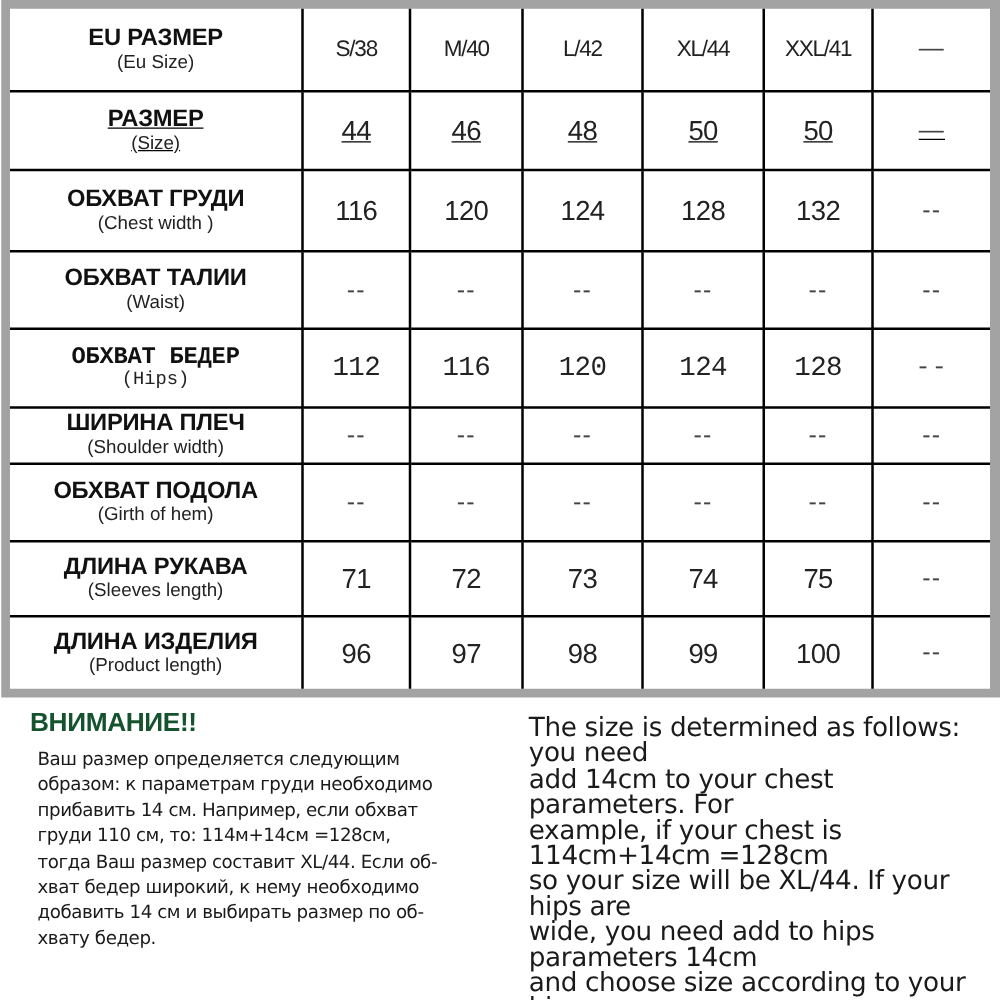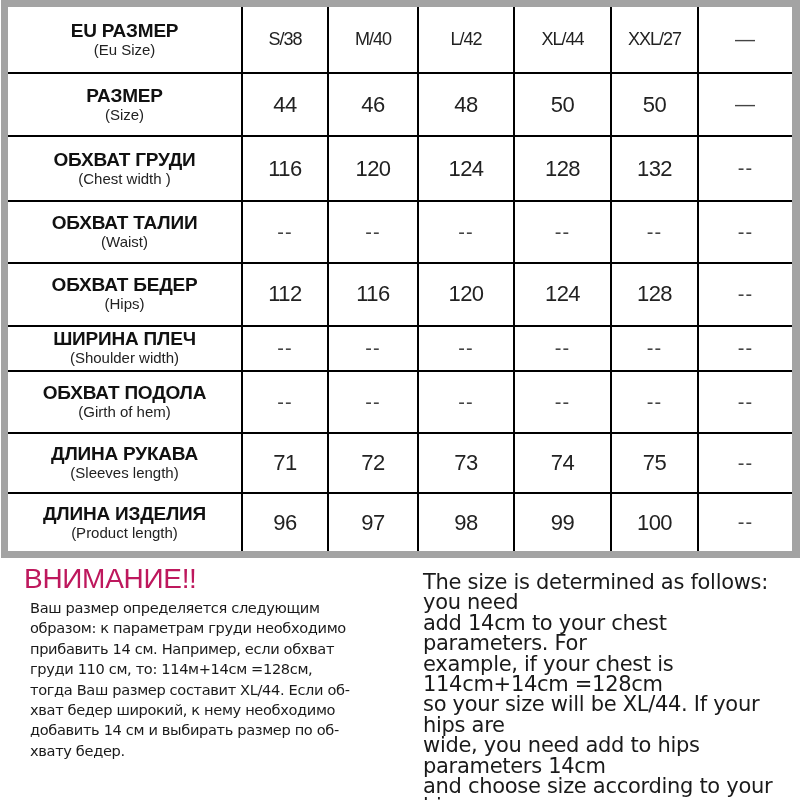--- a/index.html
+++ b/index.html
@@ -22,21 +22,21 @@
     table.size-table td:last-child { border-right: none; }
     .lbl-ru { display: block; font-weight: bold; font-size: 19px; line-height: 20px; color: #111; letter-spacing: -0.2px; }
     .lbl-en { display: block; font-size: 15px; line-height: 18px; color: #222; }
     .val { font-size: 22px; color: #222; letter-spacing: -0.5px; }
     .val.small { font-size: 18px; letter-spacing: -1px; }
     .dash { color: #444; font-size: 20px; letter-spacing: 1px; }
     .notes { position: absolute; top: 566px; left: 0; width: 800px; }
     .note { position: absolute; top: 0; }
     .note.ru { left: 24px; width: 380px; }
     .note.en { left: 417px; width: 383px; }
-    .note-title { color: #be185d; font-weight: normal; font-size: 28px; line-height: 26px; margin: 0 0 4px 0; letter-spacing: -0.3px; }
+    .note-title { color: #14532d; font-weight: bold; font-size: 21px; line-height: 26px; margin: 0 0 4px 0; letter-spacing: -0.3px; }
     .note-body { font-family: "DejaVu Sans", sans-serif; font-size: 14.6px; line-height: 20.4px; color: #1a1a1a; margin: 6px; white-space: pre-line; letter-spacing: -0.35px; }
     .note.en .note-body { font-size: 21px; letter-spacing: -0.3px; }
   </style>
 </head>
 <body>
 
 <div class="table-frame">
   <table class="size-table">
     <colgroup>
       <col style="width:234px">
@@ -50,24 +50,24 @@
     <tbody id="size-rows">
         <tr style="height: 64px;">
           <td>
             <span class="lbl-ru">EU РАЗМЕР</span>
             <span class="lbl-en">(Eu Size)</span>
           </td>
           <td><span class="val small">S/38</span></td>
           <td><span class="val small">M/40</span></td>
           <td><span class="val small">L/42</span></td>
           <td><span class="val small">XL/44</span></td>
-          <td><span class="val small">XXL/27</span></td>
+          <td><span class="val small">XXL/41</span></td>
           <td><span class="val dash">—</span></td>
         </tr>
-        <tr style="height: 61px;">
+        <tr style="height: 61px; text-decoration: underline;">
           <td>
             <span class="lbl-ru">РАЗМЕР</span>
             <span class="lbl-en">(Size)</span>
           </td>
           <td><span class="val">44</span></td>
           <td><span class="val">46</span></td>
           <td><span class="val">48</span></td>
           <td><span class="val">50</span></td>
           <td><span class="val">50</span></td>
           <td><span class="val dash">—</span></td>
@@ -89,21 +89,21 @@
             <span class="lbl-ru">ОБХВАТ ТАЛИИ</span>
             <span class="lbl-en">(Waist)</span>
           </td>
           <td><span class="val dash">--</span></td>
           <td><span class="val dash">--</span></td>
           <td><span class="val dash">--</span></td>
           <td><span class="val dash">--</span></td>
           <td><span class="val dash">--</span></td>
           <td><span class="val dash">--</span></td>
         </tr>
-        <tr style="height: 60px;">
+        <tr style="height: 60px; font-family: Liberation Mono, monospace;">
           <td>
             <span class="lbl-ru">ОБХВАТ БЕДЕР</span>
             <span class="lbl-en">(Hips)</span>
           </td>
           <td><span class="val">112</span></td>
           <td><span class="val">116</span></td>
           <td><span class="val">120</span></td>
           <td><span class="val">124</span></td>
           <td><span class="val">128</span></td>
           <td><span class="val dash">--</span></td>

